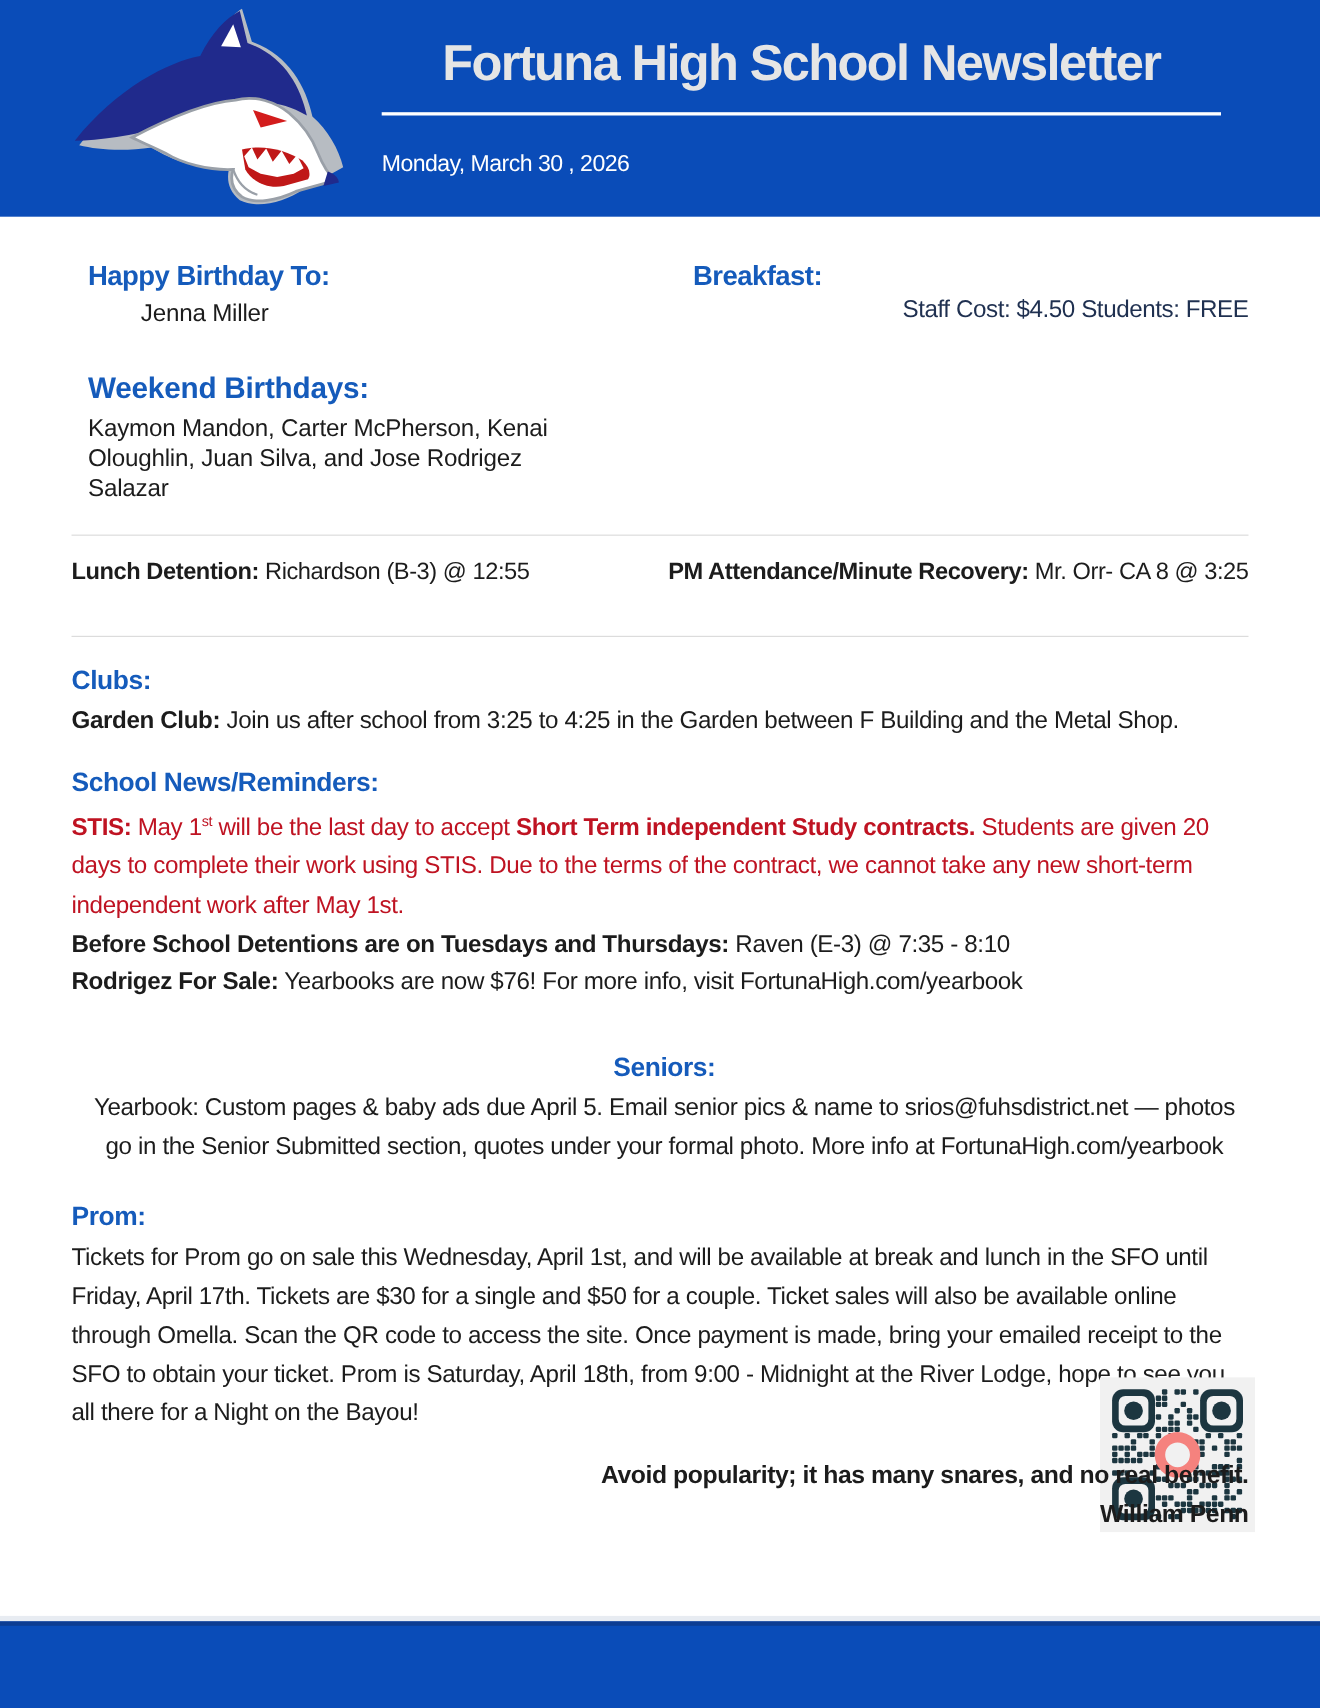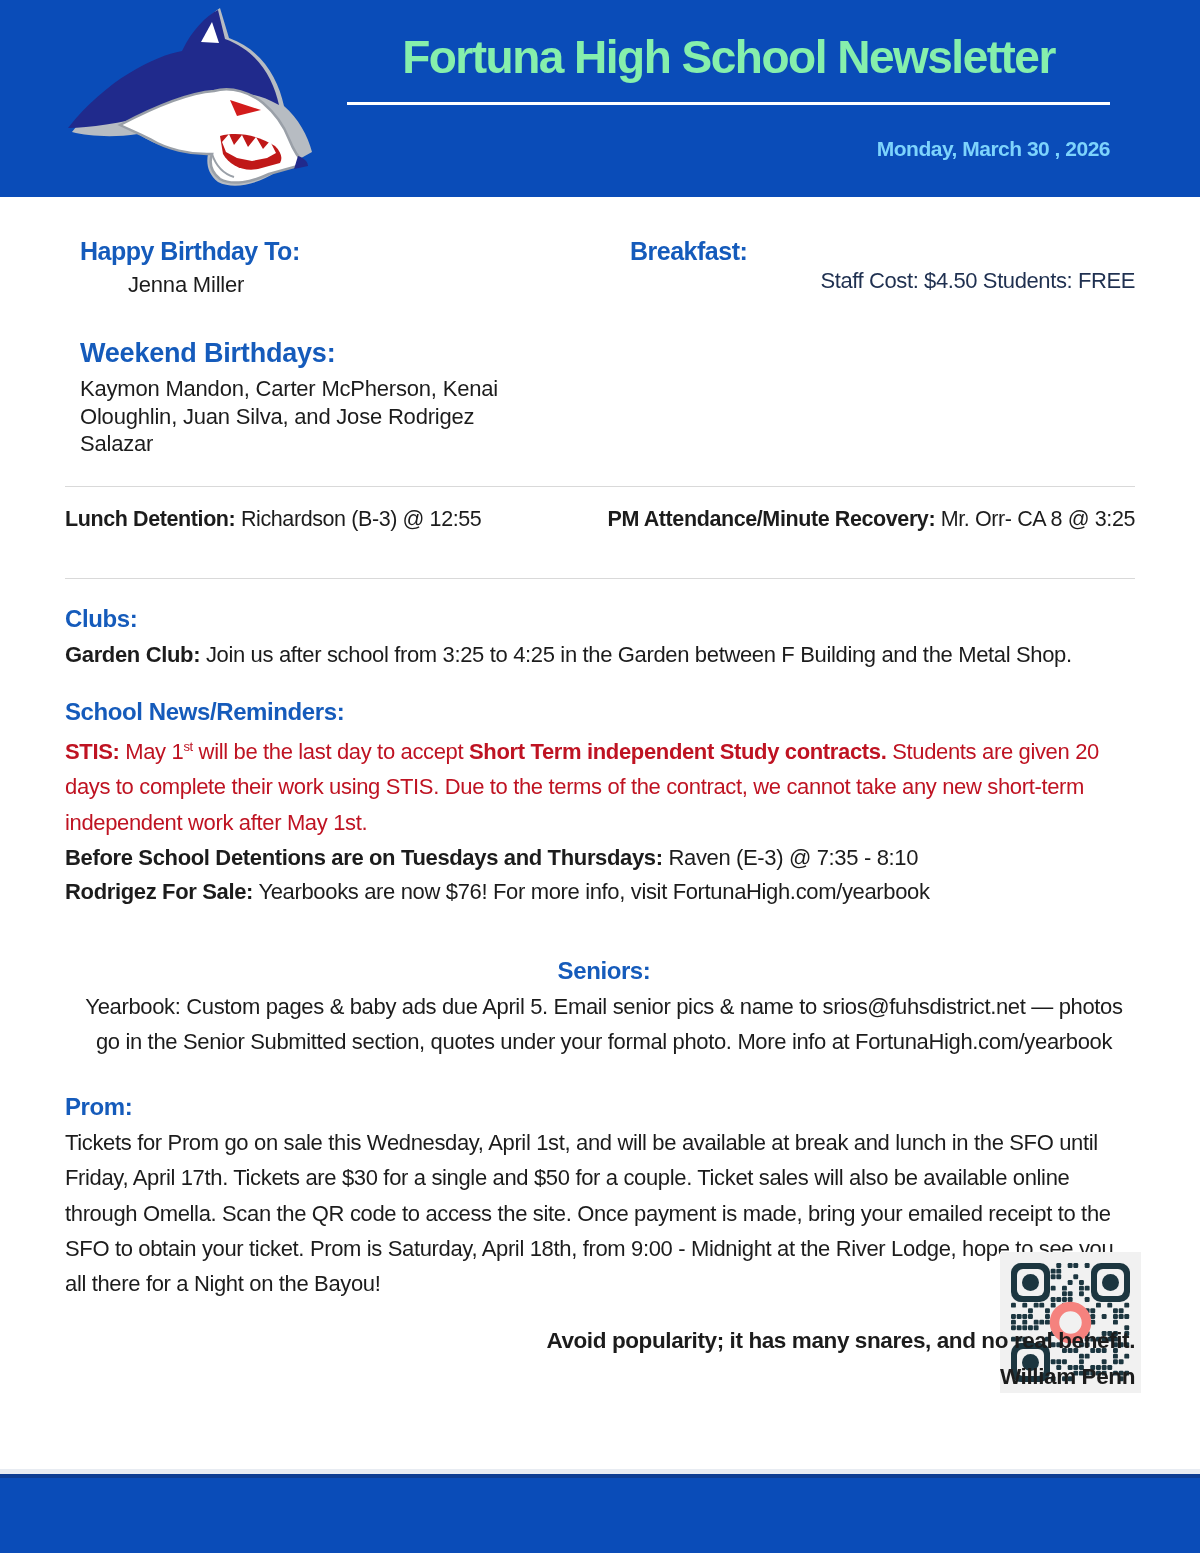--- a/index.html
+++ b/index.html
@@ -17,23 +17,23 @@
   *{margin:0;padding:0;box-sizing:border-box;}
   html,body{background:#ffffff;}
   body{font-family:"Liberation Sans",sans-serif;color:var(--body_text);}
   .page{position:relative;width:1200px;height:1553px;background:#ffffff;overflow:hidden;margin:0 auto;}
 
   
   .banner{position:absolute;top:0;left:0;width:1200px;height:197px;background:var(--header_blue);}
   .logo-wrap{position:absolute;left:62px;top:6px;width:272px;height:186px;}
   .logo-wrap svg{width:100%;height:100%;}
   .banner-text{position:absolute;left:347px;top:0;width:763px;height:197px;}
-  .banner-title{color:#86efac;font-size:46px;font-weight:700;letter-spacing:-1.5px;text-align:center;margin-top:30px;white-space:nowrap;}
+  .banner-title{color:#e5e5e5;font-size:46px;font-weight:700;letter-spacing:-1.5px;text-align:center;margin-top:30px;white-space:nowrap;}
   .banner-rule{border:none;border-top:3px solid #fff;margin-top:18px;width:100%;}
-  .banner-date{color:#7dd3fc;font-size:21px;font-weight:700;letter-spacing:-0.5px;margin-top:32px;text-align:right;}
+  .banner-date{color:#ffffff;font-size:21px;font-weight:400;letter-spacing:-0.5px;margin-top:32px;}
 
   
   .content{position:absolute;top:197px;left:65px;width:1070px;}
   .row1{display:flex;margin-top:40px;}
   .col-left{flex:0 0 565px;padding-left:15px;}
   .col-right{flex:1;}
   .h-blue{color:var(--heading_blue);font-weight:700;font-size:25px;letter-spacing:-0.5px;}
   .h-blue.big{font-size:27px;letter-spacing:-0.2px;}
   .plain{font-size:22px;color:var(--body_text);letter-spacing:-0.2px;}
   .names{max-width:430px;line-height:1.25;margin-top:6px;}

